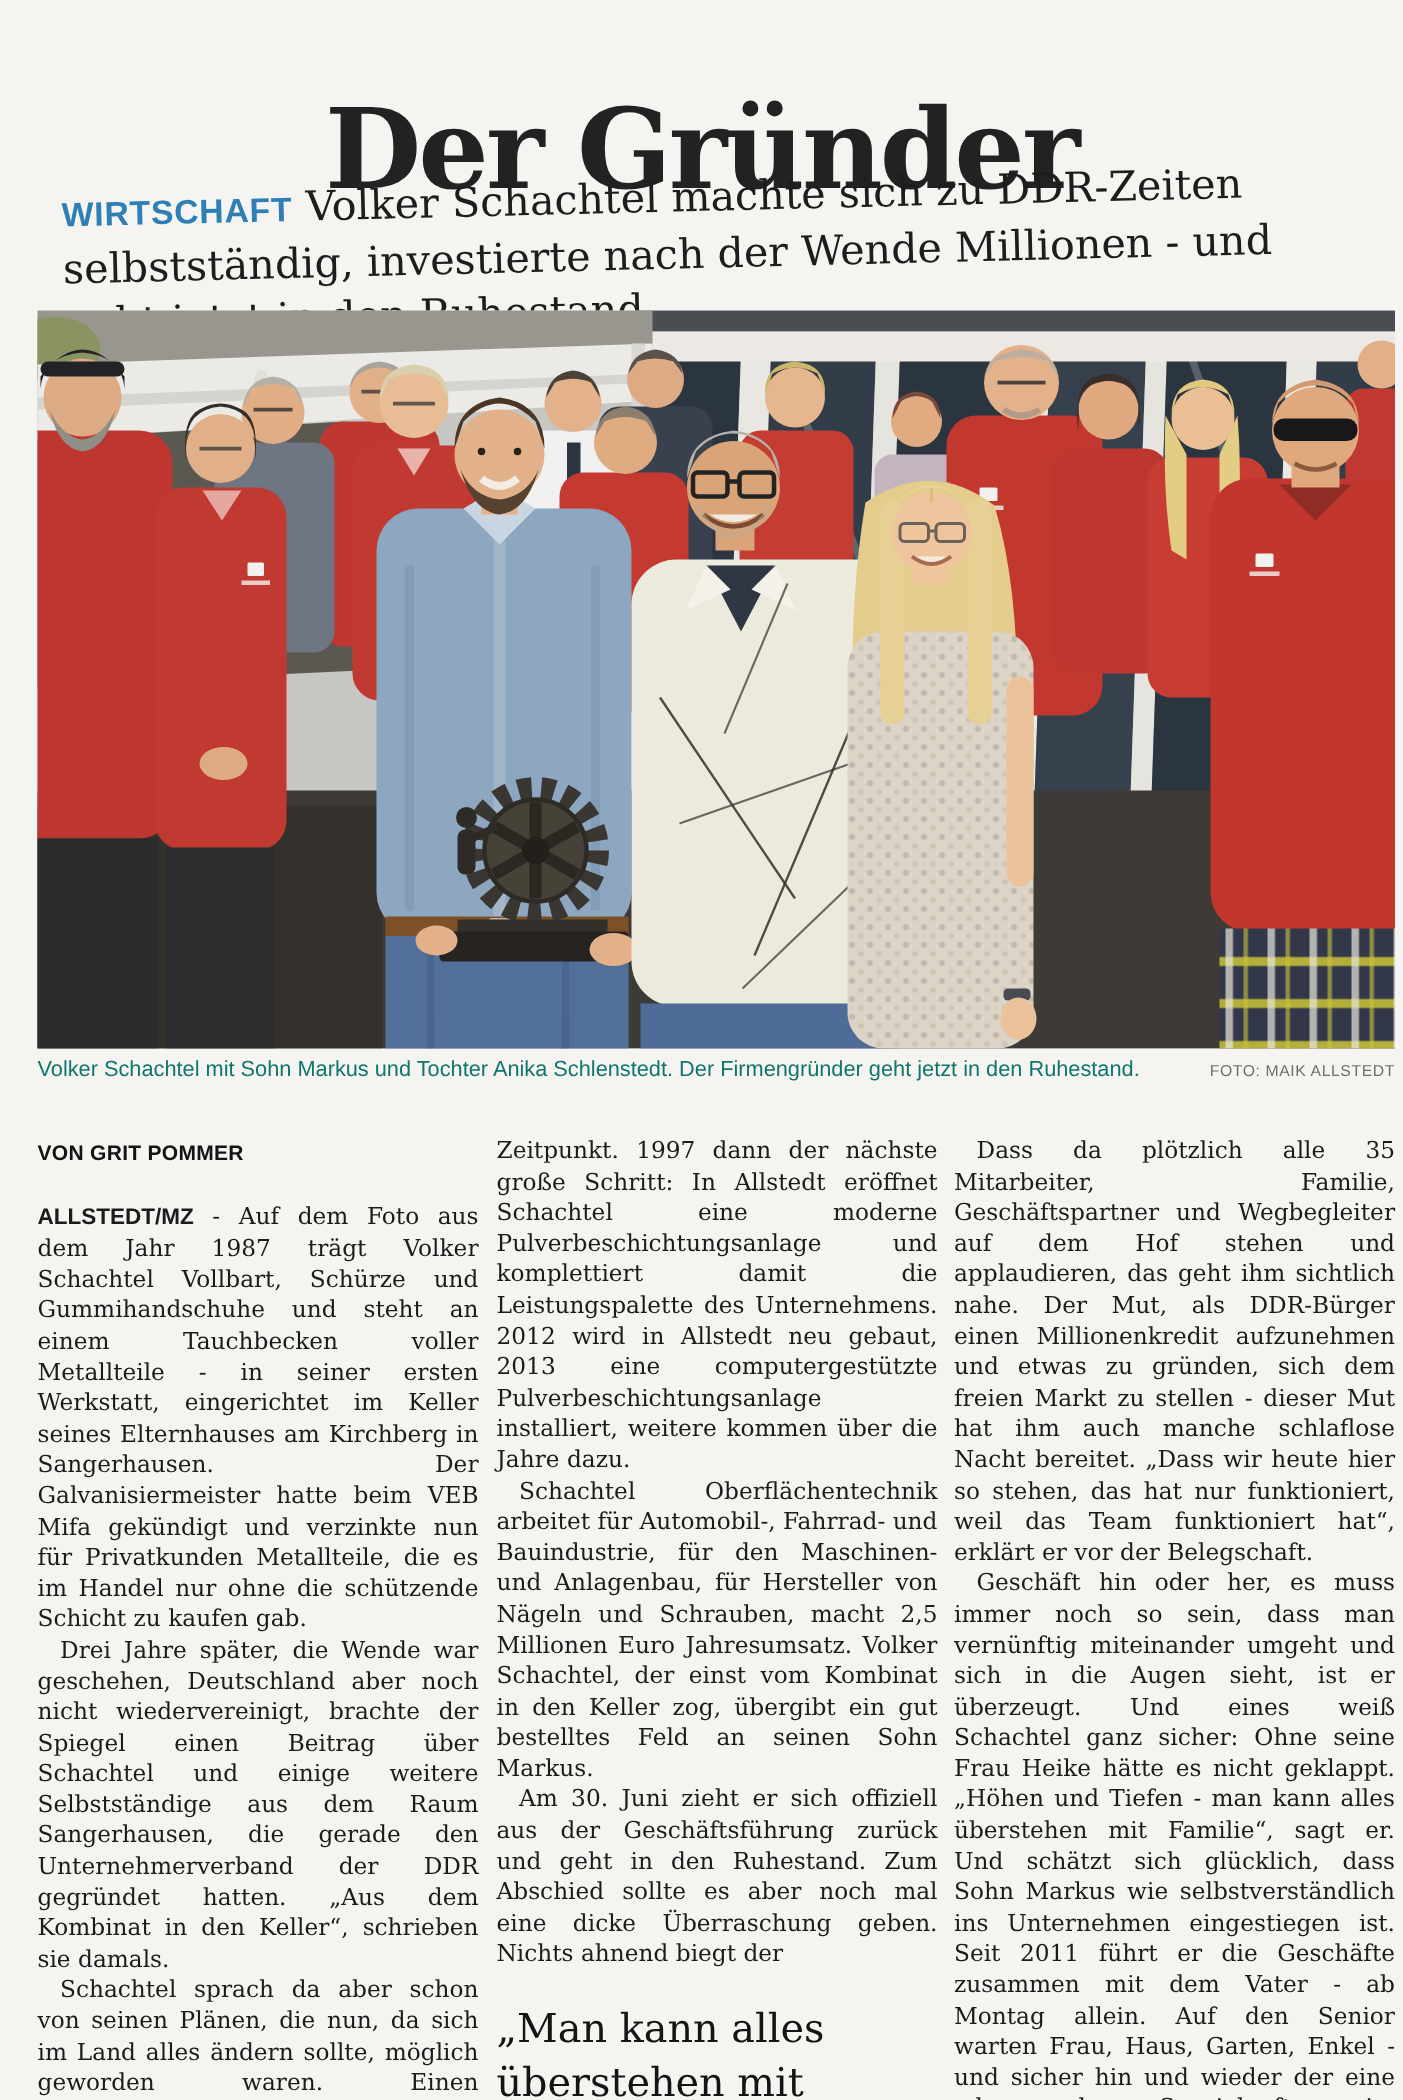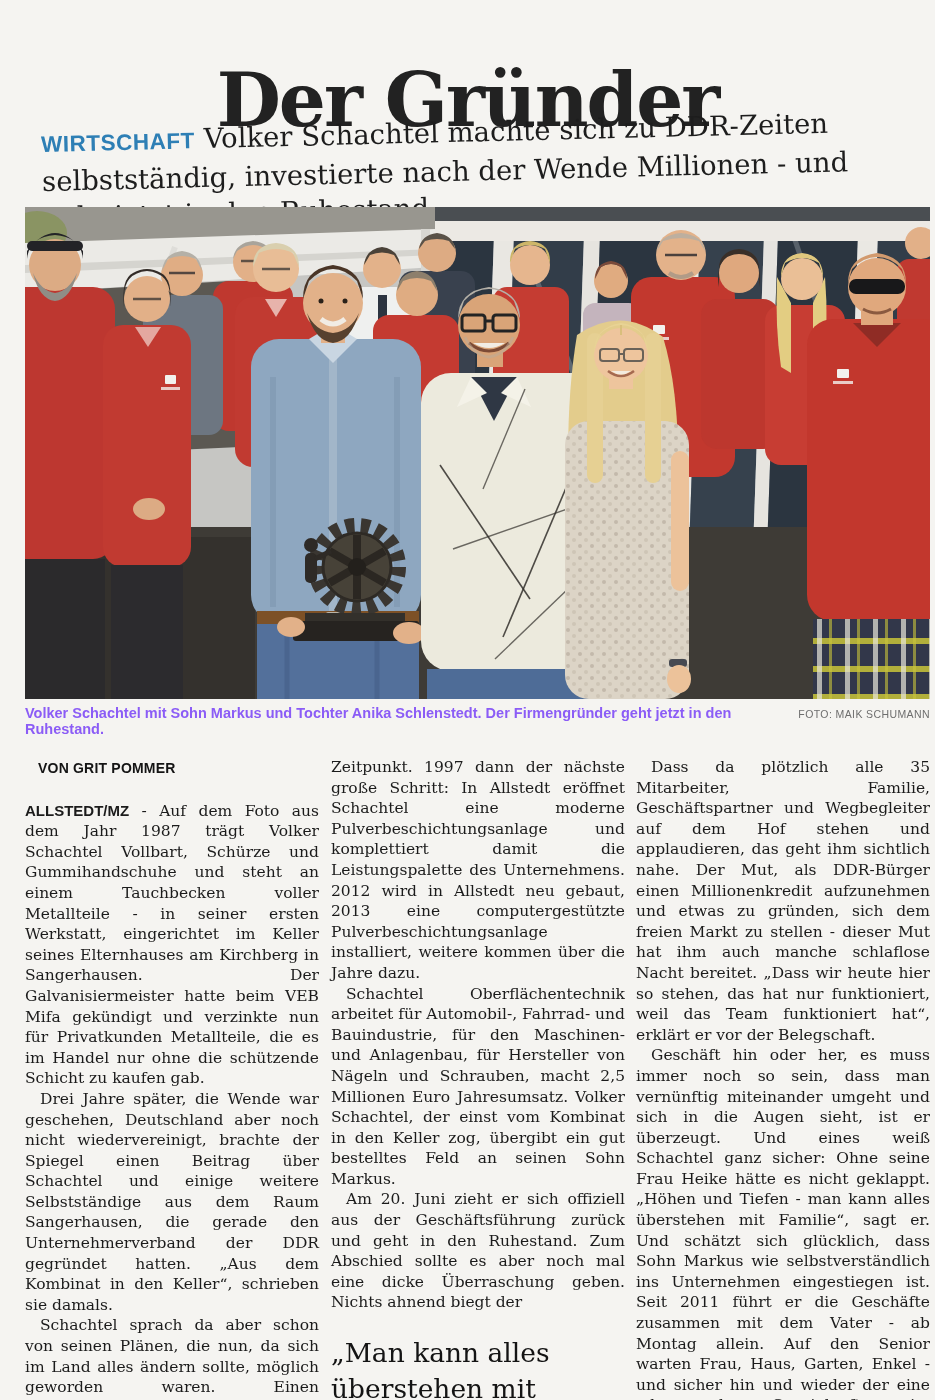--- a/index.html
+++ b/index.html
@@ -10,27 +10,27 @@
   .standfirst{position:absolute;top:124px;left:42px;width:856px;
         font-size:27.5px;line-height:36px;color:#1d1d1d;
         transform:rotate(-1.4deg);transform-origin:0 50%;}
   .kicker{font-family:"Liberation Sans",sans-serif;font-weight:bold;font-size:22.5px;
         color:#2e7fb5;letter-spacing:.5px;margin-right:9px;}
   .photo{position:absolute;top:207px;left:25px;width:905px;height:492px;background:#c6c6c3;}
   .photo svg{display:block;width:100%;height:100%;}
   .caption-row{position:absolute;top:705px;left:25px;width:905px;display:flex;
         justify-content:space-between;align-items:baseline;
         font-family:"Liberation Sans",sans-serif;}
-  .caption{font-weight:bold;font-size:14.5px;color:#8b5cf6;}
+  .caption{font-weight:normal;font-size:14.5px;color:#0f766e;}
   .credit{font-size:10.5px;color:#6e6e6e;letter-spacing:.4px;white-space:nowrap;margin-left:18px;}
   .col{position:absolute;top:757px;width:294px;font-size:15.5px;line-height:20.6px;
         text-align:justify;hyphens:auto;-webkit-hyphens:auto;}
   .col1{left:25px;} .col2{left:331px;} .col3{left:636px;}
   .byline{font-family:"Liberation Sans",sans-serif;font-weight:bold;font-size:14px;
-        color:#141414;letter-spacing:.2px;margin:1px 0 22px 13px;text-align:left;}
+        color:#141414;letter-spacing:.2px;margin:1px 0 22px 0;text-align:left;}
   .body-p{margin:0;}
   .indent{text-indent:15px;}
   .loc{font-family:"Liberation Sans",sans-serif;font-weight:bold;font-size:15px;}
   .pullquote{margin-top:22px;width:240px;font-size:26.5px;line-height:36px;color:#141414;
         text-align:left;text-indent:0;}
 </style>
 </head>
 <body>
 
 <div class="page">
@@ -276,34 +276,34 @@
         <g>
           <rect x="812" y="162" width="12" height="9" rx="1" fill="#f2f1ed"></rect>
           <rect x="808" y="174" width="20" height="3" fill="#f2f1ed" opacity="0.8"></rect>
         </g>
       </g>
     </svg>
   </div>
 
   <div class="caption-row">
     <span class="caption">Volker Schachtel mit Sohn Markus und Tochter Anika Schlenstedt. Der Firmengründer geht jetzt in den Ruhestand.</span>
-    <span class="credit">FOTO: MAIK SCHUMANN</span>
+    <span class="credit">FOTO: MAIK ALLSTEDT</span>
   </div>
 
   <div class="col col1">
     <div class="byline">VON GRIT POMMER</div>
     <p class="body-p"><b class="loc">ALLSTEDT/MZ</b> <span>- Auf dem Foto aus dem Jahr 1987 trägt Volker Schachtel Vollbart, Schürze und Gummihandschuhe und steht an einem Tauchbecken voller Metallteile - in seiner ersten Werkstatt, eingerichtet im Keller seines Elternhauses am Kirchberg in Sangerhausen. Der Galvanisiermeister hatte beim VEB Mifa gekündigt und verzinkte nun für Privatkunden Metallteile, die es im Handel nur ohne die schützende Schicht zu kaufen gab.</span></p>
     <p class="body-p indent">Drei Jahre später, die Wende war geschehen, Deutschland aber noch nicht wiedervereinigt, brachte der Spiegel einen Beitrag über Schachtel und einige weitere Selbstständige aus dem Raum Sangerhausen, die gerade den Unternehmerverband der DDR gegründet hatten. „Aus dem Kombinat in den Keller“, schrieben sie damals.</p>
     <p class="body-p indent">Schachtel sprach da aber schon von seinen Plänen, die nun, da sich im Land alles ändern sollte, möglich geworden waren. Einen Millionenkredit werde er wohl brauchen, meinte er damals. Gut drei Millionen D-Mark sind es schließlich, für die er einen ehemaligen Schafstall in Riestedt kauft und zur Schachtel Oberflächentechnik umbaut. 25 Mitarbeiter hat das Unternehmen zu diesem</p>
   </div>
 
   <div class="col col2">
     <p class="body-p">Zeitpunkt. 1997 dann der nächste große Schritt: In Allstedt eröffnet Schachtel eine moderne Pulverbeschichtungsanlage und komplettiert damit die Leistungspalette des Unternehmens. 2012 wird in Allstedt neu gebaut, 2013 eine computergestützte Pulverbeschichtungsanlage installiert, weitere kommen über die Jahre dazu.</p>
     <p class="body-p indent">Schachtel Oberflächentechnik arbeitet für Automobil-, Fahrrad- und Bauindustrie, für den Maschinen- und Anlagenbau, für Hersteller von Nägeln und Schrauben, macht 2,5 Millionen Euro Jahresumsatz. Volker Schachtel, der einst vom Kombinat in den Keller zog, übergibt ein gut bestelltes Feld an seinen Sohn Markus.</p>
-    <p class="body-p indent">Am 20. Juni zieht er sich offiziell aus der Geschäftsführung zurück und geht in den Ruhestand. Zum Abschied sollte es aber noch mal eine dicke Überraschung geben. Nichts ahnend biegt der</p>
+    <p class="body-p indent">Am 30. Juni zieht er sich offiziell aus der Geschäftsführung zurück und geht in den Ruhestand. Zum Abschied sollte es aber noch mal eine dicke Überraschung geben. Nichts ahnend biegt der</p>
     <div class="pullquote">„Man kann alles überstehen mit Familie.“</div>
 
   </div>
 
   <div class="col col3">
     <p class="body-p indent">Dass da plötzlich alle 35 Mitarbeiter, Familie, Geschäftspartner und Wegbegleiter auf dem Hof stehen und applaudieren, das geht ihm sichtlich nahe. Der Mut, als DDR-Bürger einen Millionenkredit aufzunehmen und etwas zu gründen, sich dem freien Markt zu stellen - dieser Mut hat ihm auch manche schlaflose Nacht bereitet. „Dass wir heute hier so stehen, das hat nur funktioniert, weil das Team funktioniert hat“, erklärt er vor der Belegschaft.</p>
     <p class="body-p indent">Geschäft hin oder her, es muss immer noch so sein, dass man vernünftig miteinander umgeht und sich in die Augen sieht, ist er überzeugt. Und eines weiß Schachtel ganz sicher: Ohne seine Frau Heike hätte es nicht geklappt. „Höhen und Tiefen - man kann alles überstehen mit Familie“, sagt er. Und schätzt sich glücklich, dass Sohn Markus wie selbstverständlich ins Unternehmen eingestiegen ist. Seit 2011 führt er die Geschäfte zusammen mit dem Vater - ab Montag allein. Auf den Senior warten Frau, Haus, Garten, Enkel - und sicher hin und wieder der eine oder andere Spezialauftrag im Unternehmen.</p>
   </div>
 
 </div>

